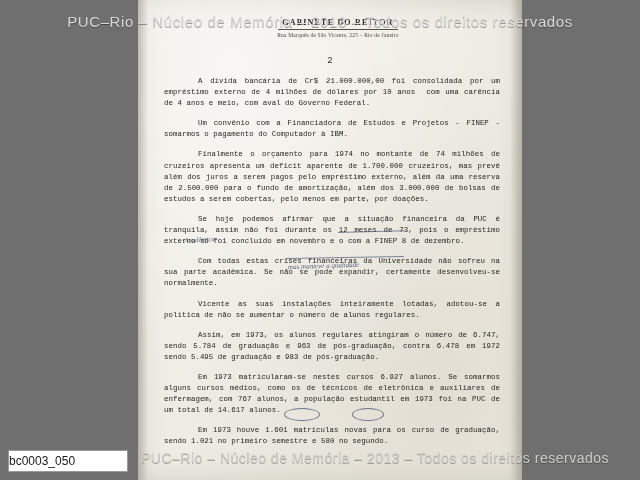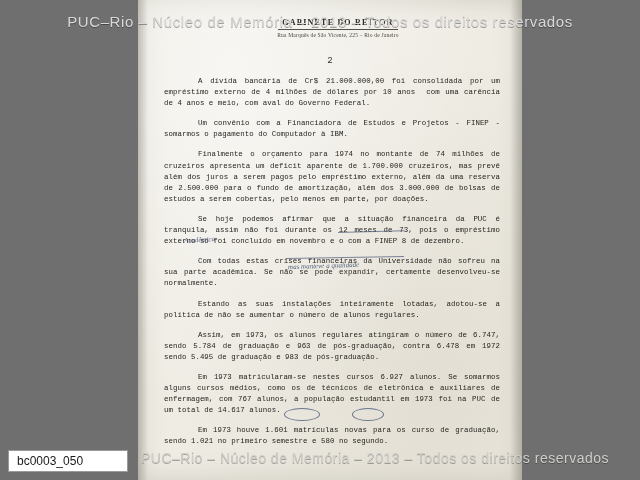--- a/index.html
+++ b/index.html
@@ -86,21 +86,21 @@
     left: 8px;
     bottom: 8px;
     width: 120px;
     height: 22px;
     background: #ffffff;
     border: 1px solid #9a9a9a;
     color: #1a1a1a;
     font-size: 12px;
     display: flex;
     align-items: center;
-    padding-left: 8px;
+    padding-left: 0;
     box-sizing: border-box;
     font-family: "Liberation Sans", sans-serif;
   }
 
   
   .letterhead {
     position: absolute;
     left: 16px;
     right: 0;
     top: 18px;
@@ -217,21 +217,21 @@
     </div>
 
     <div class="page-number">2</div>
 
     <div class="body-text">
       <p>A dívida bancária de Cr$ 21.000.000,00 foi consolidada por um empréstimo externo de 4 milhões de dólares por 10 anos  com uma carência de 4 anos e meio, com aval do Governo Federal.</p>
       <p>Um convênio com a Financiadora de Estudos e Projetos - FINEP - somarmos o pagamento do Computador à IBM.</p>
       <p>Finalmente o orçamento para 1974 no montante de 74 milhões de cruzeiros apresenta um deficit aparente de 1.700.000 cruzeiros, mas prevê além dos juros a serem pagos pelo empréstimo externo, além da uma reserva de 2.500.000 para o fundo de amortização, além dos 3.000.000 de bolsas de estudos a serem cobertas, pelo menos em parte, por doações.</p>
       <p>Se hoje podemos afirmar que a situação financeira da PUC é tranquila, assim não foi durante os 12 meses de 73, pois o empréstimo externo só foi concluído em novembro e o com a FINEP 8 de dezembro.</p>
       <p>Com todas estas crises financeiras da Universidade não sofreu na sua parte acadêmica. Se não se pode expandir, certamente desenvolveu-se normalmente.</p>
-      <p>Estando as suas instalações inteiramente lotadas, adotou-se a política de não se aumentar o número de alunos regulares.</p>
+      <p>Vicente as suas instalações inteiramente lotadas, adotou-se a política de não se aumentar o número de alunos regulares.</p>
       <p>Assim, em 1973, os alunos regulares atingiram o número de 6.747, sendo 5.784 de graduação e 963 de pós-graduação, contra 6.478 em 1972 sendo 5.495 de graduação e 983 de pós-graduação.</p>
       <p>Em 1973 matricularam-se nestes cursos 6.927 alunos. Se somarmos alguns cursos médios, como os de técnicos de eletrônica e auxiliares de enfermagem, com 767 alunos, a população estudantil em 1973 foi na PUC de um total de 14.617 alunos.</p>
       <p>Em 1973 houve 1.601 matrículas novas para os curso de graduação, sendo 1.021 no primeiro semestre e 580 no segundo.</p>
 
     </div>
 
     <div class="handwriting hw1">Acadêmica</div>
     <div class="handwriting hw2">mas manteve a qualidade</div>
 
     <div class="ink" style="left:200px; top:232px; width:66px; transform: rotate(-1.5deg);"></div>

